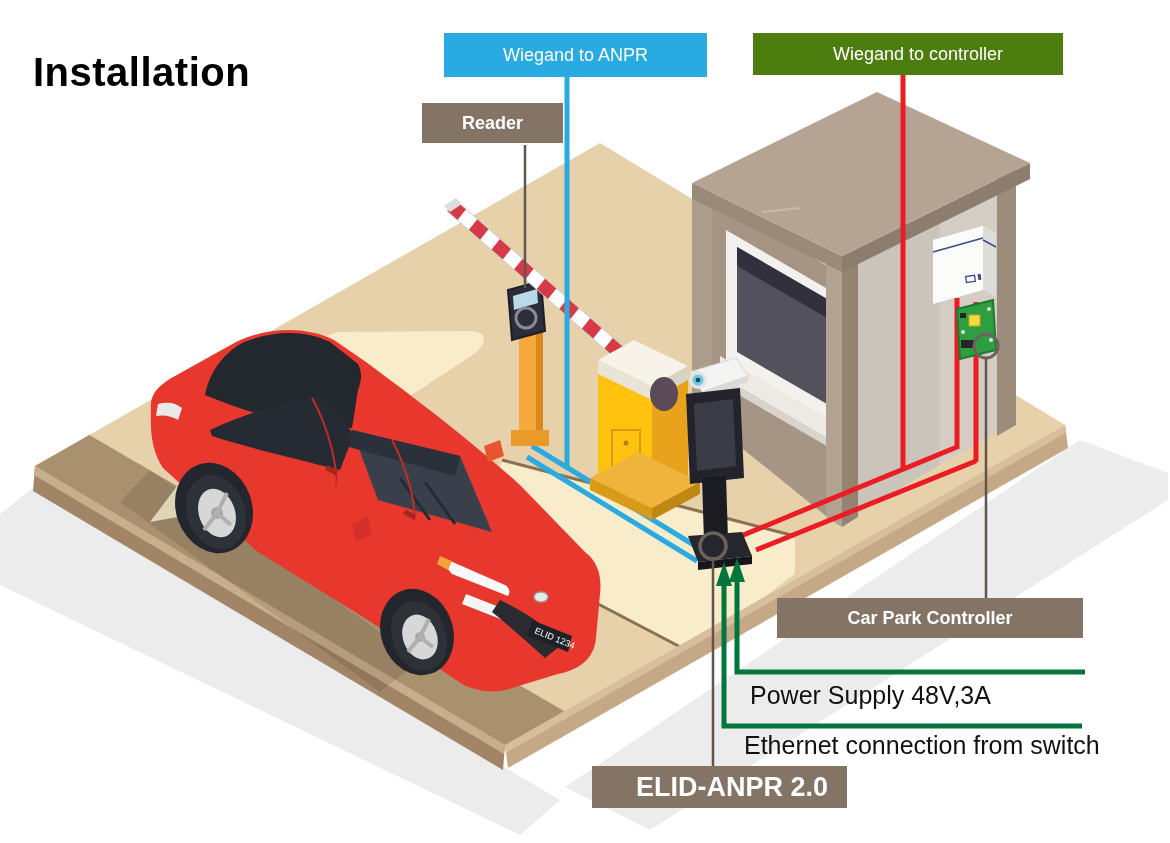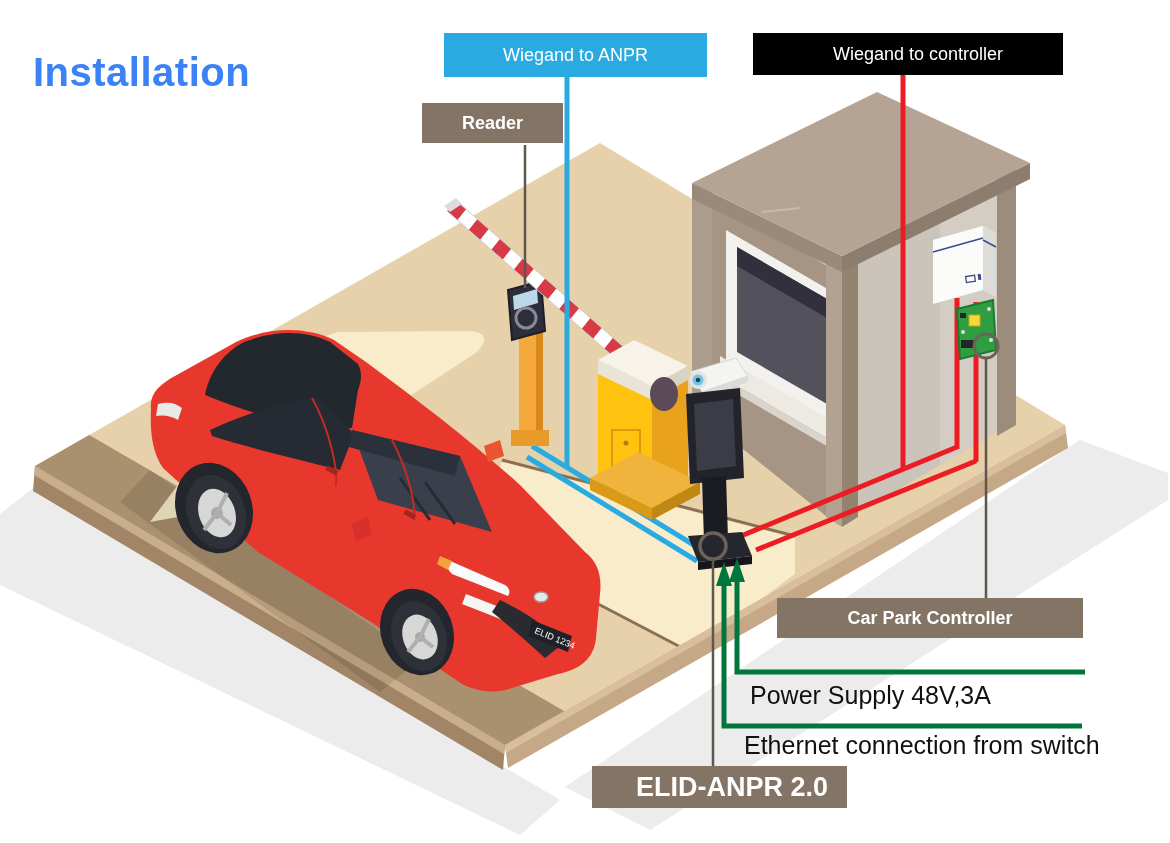--- a/index.html
+++ b/index.html
@@ -225,23 +225,23 @@
 
     <g>
       <line x1="525" y1="145" x2="525" y2="288" stroke="#5F564C" stroke-width="2.5"></line>
       <line x1="986" y1="358" x2="986" y2="598" stroke="#5F564C" stroke-width="2.5"></line>
       <line x1="713" y1="559" x2="713" y2="766" stroke="#5F564C" stroke-width="2.5"></line>
       <line x1="567" y1="77" x2="567" y2="467" stroke="#29ABE2" stroke-width="5"></line>
       <line x1="903" y1="75" x2="903" y2="469" stroke="#EC1C24" stroke-width="5"></line>
     </g>
   </svg>
 
-  <div class="page-title" style="color: #3b82f6;">Installation</div>
+  <div class="page-title" style="color: #000000;">Installation</div>
 
   <div class="tag tag-wiegand-anpr" style="background: rgb(41, 171, 226);">Wiegand to ANPR</div>
-  <div class="tag tag-wiegand-controller" style="background: #000000; padding-left: 20px;">Wiegand to controller</div>
+  <div class="tag tag-wiegand-controller" style="background: #4d7c0f; padding-left: 20px;">Wiegand to controller</div>
   <div class="tag bold tag-cpc" style="background: rgb(132, 116, 101);">Car Park Controller</div>
   <div class="tag bold tag-reader" style="background: rgb(132, 116, 101);">Reader</div>
   <div class="tag bold tag-elid" style="background: rgb(132, 116, 101); padding-left: 25px;">ELID-ANPR 2.0</div>
 
   <div class="note note-power">Power Supply 48V,3A</div>
   <div class="note note-eth">Ethernet connection from switch</div>
 </div>
 
 </body></html>

